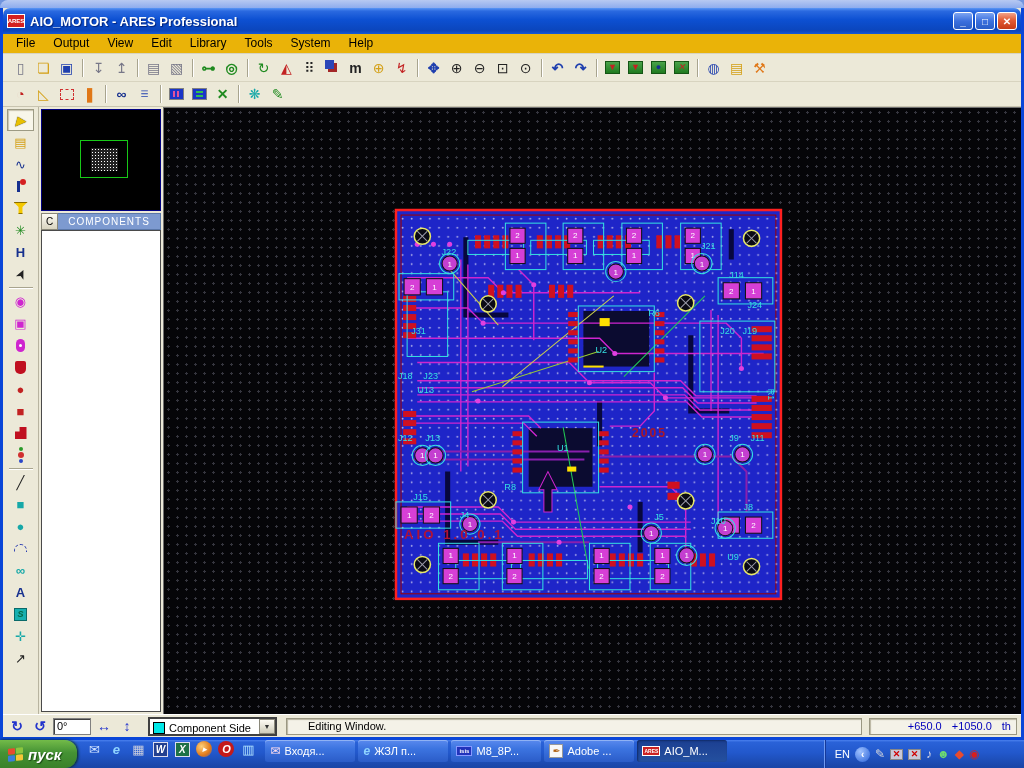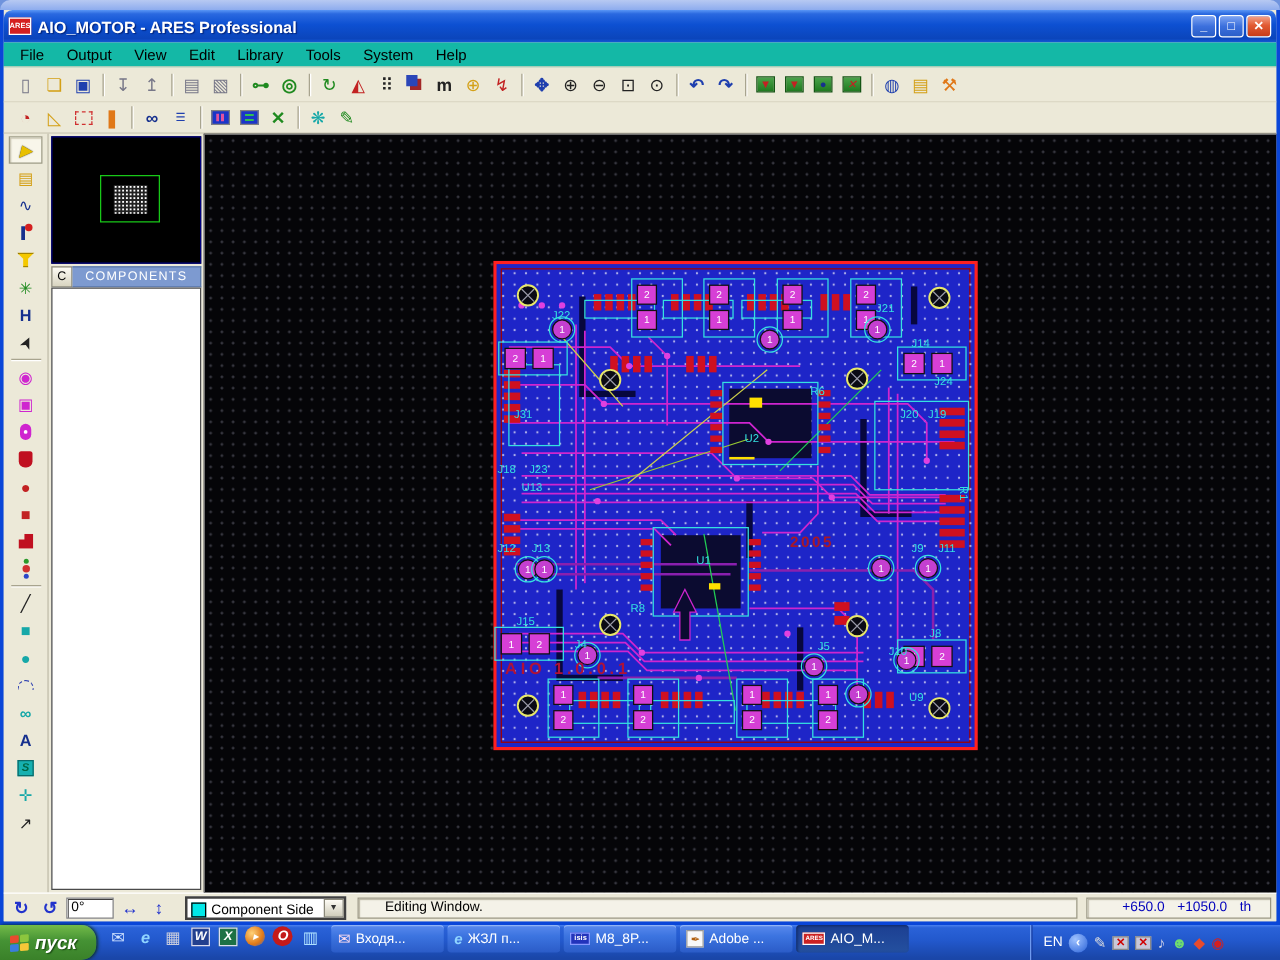--- a/index.html
+++ b/index.html
@@ -22,21 +22,21 @@
     color:#fff; }
   .title-logo { width:18px; height:14px; background:#d42020; border:1px solid #fff;
     color:#fff; font-size:6px; font-weight:bold; display:flex; align-items:center; justify-content:center;
     margin-right:5px; letter-spacing:0; }
   .title-text { font-size:13px; font-weight:bold; text-shadow:1px 1px 1px #00227a; flex:1; }
   .winbtn { width:20px; height:18px; margin-left:2px; border-radius:3px; border:1px solid #fff;
     display:flex; align-items:center; justify-content:center; font-size:10px; font-weight:bold; color:#fff;
     background:linear-gradient(180deg,#7da4f2 0%,#3c70dd 50%,#2a5ec8 100%); }
   .winbtn.close { background:linear-gradient(180deg,#f2a38a 0%,#e25b33 45%,#c63b17 100%); }
 
-  .menubar { height:20px; flex:0 0 20px; display:flex; align-items:center; background:#14b8a6;
+  .menubar { height:20px; flex:0 0 20px; display:flex; background:#eab308;
     border-bottom:1px solid #d8d4c0; font-size:12px; color:#000; padding-left:4px; }
   .menu-item { padding:2px 9px; }
 
   .toolbar { display:flex; align-items:center; background:#ece9d8; padding-left:6px; }
   .toolbar.row1 { height:28px; flex:0 0 28px; border-bottom:1px solid #d8d4c0; }
   .toolbar.row2 { height:25px; flex:0 0 25px; border-bottom:1px solid #c8c4b0; }
   .tb-btn { width:23px; height:22px; display:flex; align-items:center; justify-content:center;
     font-size:14px; line-height:1; }
   .tb-sep { width:1px; height:18px; background:#a8a48e; box-shadow:1px 0 0 #fff; margin:0 4px; }
 
@@ -101,21 +101,21 @@
   .layer-select { display:flex; align-items:flex-end; height:19px; background:#fff;
     border:2px solid #404040; padding:0 0 0 3px; margin-left:8px; }
   .swatch { width:12px; height:12px; background:#00e8e8; border:1px solid #000; margin-right:4px; }
   .layer-label { font-size:11px; margin-right:8px; }
   .drop-btn { width:16px; height:15px; background:linear-gradient(180deg,#fdfbf4,#cfccba);
     border:1px solid #8a887a; font-size:7px; display:flex; align-items:center; justify-content:center; color:#333; }
   .status-panel { flex:1; height:17px; border:1px solid #9a9782; box-shadow:inset 1px 1px 1px #b8b4a0;
     background:#f4f2e8; display:flex; align-items:center; padding-left:21px; font-size:11px; margin-left:6px; }
   .coord-panel { width:148px; height:17px; border:1px solid #9a9782; box-shadow:inset 1px 1px 1px #b8b4a0;
     background:#f4f2e8; display:flex; align-items:center; justify-content:flex-end; gap:10px;
-    padding-right:15px; font-size:11px; color:#0000bb; margin-left:4px; }
+    padding-right:5px; font-size:11px; color:#0000bb; margin-left:4px; }
 
   
   .taskbar { position:absolute; left:0; right:0; bottom:0; height:28px; display:flex; align-items:flex-start;
     background:linear-gradient(180deg,#4a80ee 0%,#2a62d8 8%,#2258cc 45%,#1a46a8 95%); }
   .startbtn { height:28px; display:flex; align-items:center; gap:5px; padding:0 16px 0 8px;
     background:linear-gradient(180deg,#73bb49 0%,#459234 45%,#3a8129 100%);
     border-radius:0 12px 12px 0; box-shadow:1px 0 3px #0a2a0a; }
   .flag { display:grid; grid-template-columns:7px 7px; grid-gap:1px; transform:skewY(-6deg); }
   .flag i { width:7px; height:6px; border-radius:1px; }
   .flag .f1{background:#e84b2e}.flag .f2{background:#8cc63e}.flag .f3{background:#3a7edc}.flag .f4{background:#f6c738}

